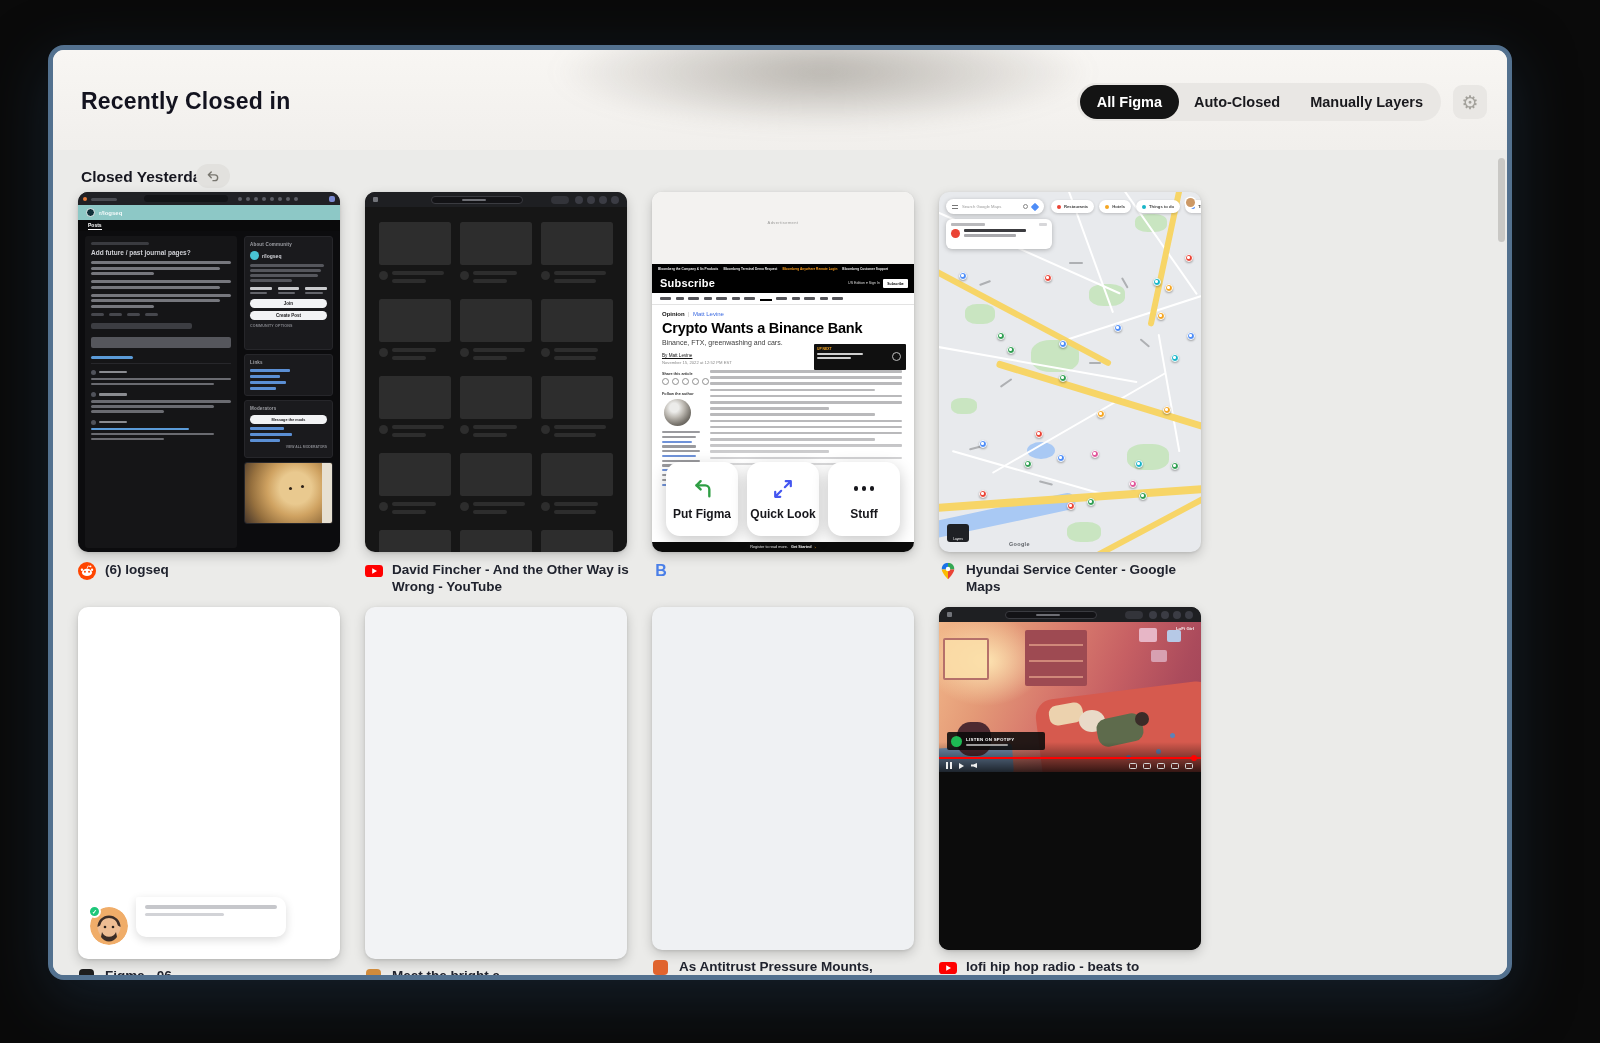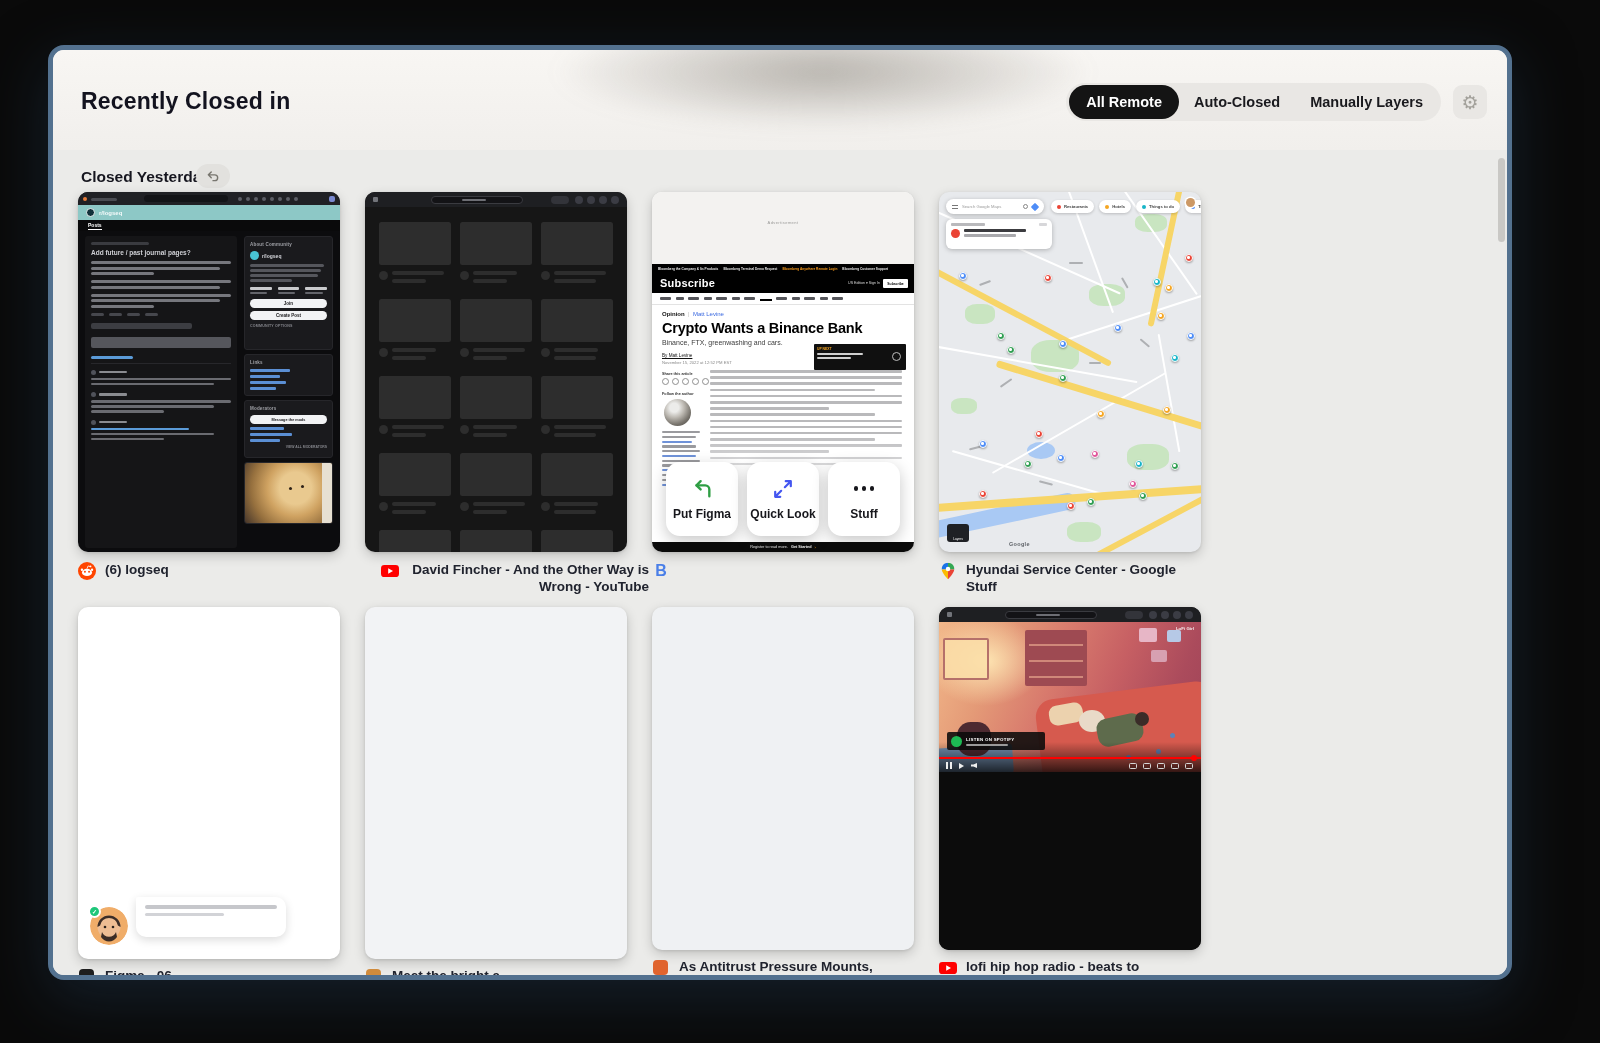--- a/index.html
+++ b/index.html
@@ -235,21 +235,21 @@
 </style>
 </head>
 <body>
 
 <div class="win">
 
   <div class="hdr">
     <div class="smudge"></div>
     <div class="h-title">Recently Closed in</div>
     <div class="filters">
-      <div class="f-item active">All Remote</div>
+      <div class="f-item active">All Figma</div>
       <div class="f-item">Auto-Closed</div>
       <div class="f-item">Manually Layers</div>
     </div>
     <div class="gear-btn">
       <span>⚙</span>
     </div>
   </div>
 
   <div class="content">
     <div class="scrollthumb"></div>
@@ -534,21 +534,21 @@
           <div class="yt-cell">
           <div class="th"></div>
 
         </div>
           <div class="yt-cell">
           <div class="th"></div>
 
         </div>
       </div>
     </div>
-    <div class="cardlbl" style="left:328px;top:411px;text-align:right;">
+    <div class="cardlbl" style="left:312px;top:411px;">
       <svg class="fav" viewBox="0 0 24 24">
         <rect x="0" y="4" width="24" height="16" rx="4.5" fill="#ff0000"></rect>
         <path d="M9.6 8.4 L16 12 L9.6 15.6 Z" fill="#fff"></path>
       </svg>
       <div class="txt">David Fincher - And the Other Way is Wrong - YouTube</div>
     </div>
 
     <div class="thumb bb" style="left:599px;top:42px;height:360px;">
       <div class="bb-ad">
         <div class="t">Advertisement</div>
@@ -780,21 +780,21 @@
             </clipPath>
           </defs>
         <g clip-path="url(#pinc)">
           <rect x="0" y="0" width="12" height="10" fill="#1a73e8"></rect>
           <rect x="12" y="0" width="12" height="10" fill="#34a853"></rect>
           <rect x="0" y="10" width="12" height="14" fill="#fbbc04"></rect>
           <rect x="12" y="10" width="12" height="14" fill="#ea4335"></rect>
         </g>
         <circle cx="12" cy="9.2" r="3" fill="#fff"></circle>
       </svg>
-      <div class="txt">Hyundai Service Center - Google Stuff</div>
+      <div class="txt">Hyundai Service Center - Google Maps</div>
     </div>
 
     <div class="thumb fg" style="left:25px;top:457px;height:352px;">
       <div class="fg-ava">
         <div class="fg-badge">✓</div>
         <svg width="38" height="38" viewBox="0 0 38 38">
           <defs>
               <clipPath id="avc">
                 <circle cx="19" cy="19" r="19"></circle>
               </clipPath>

